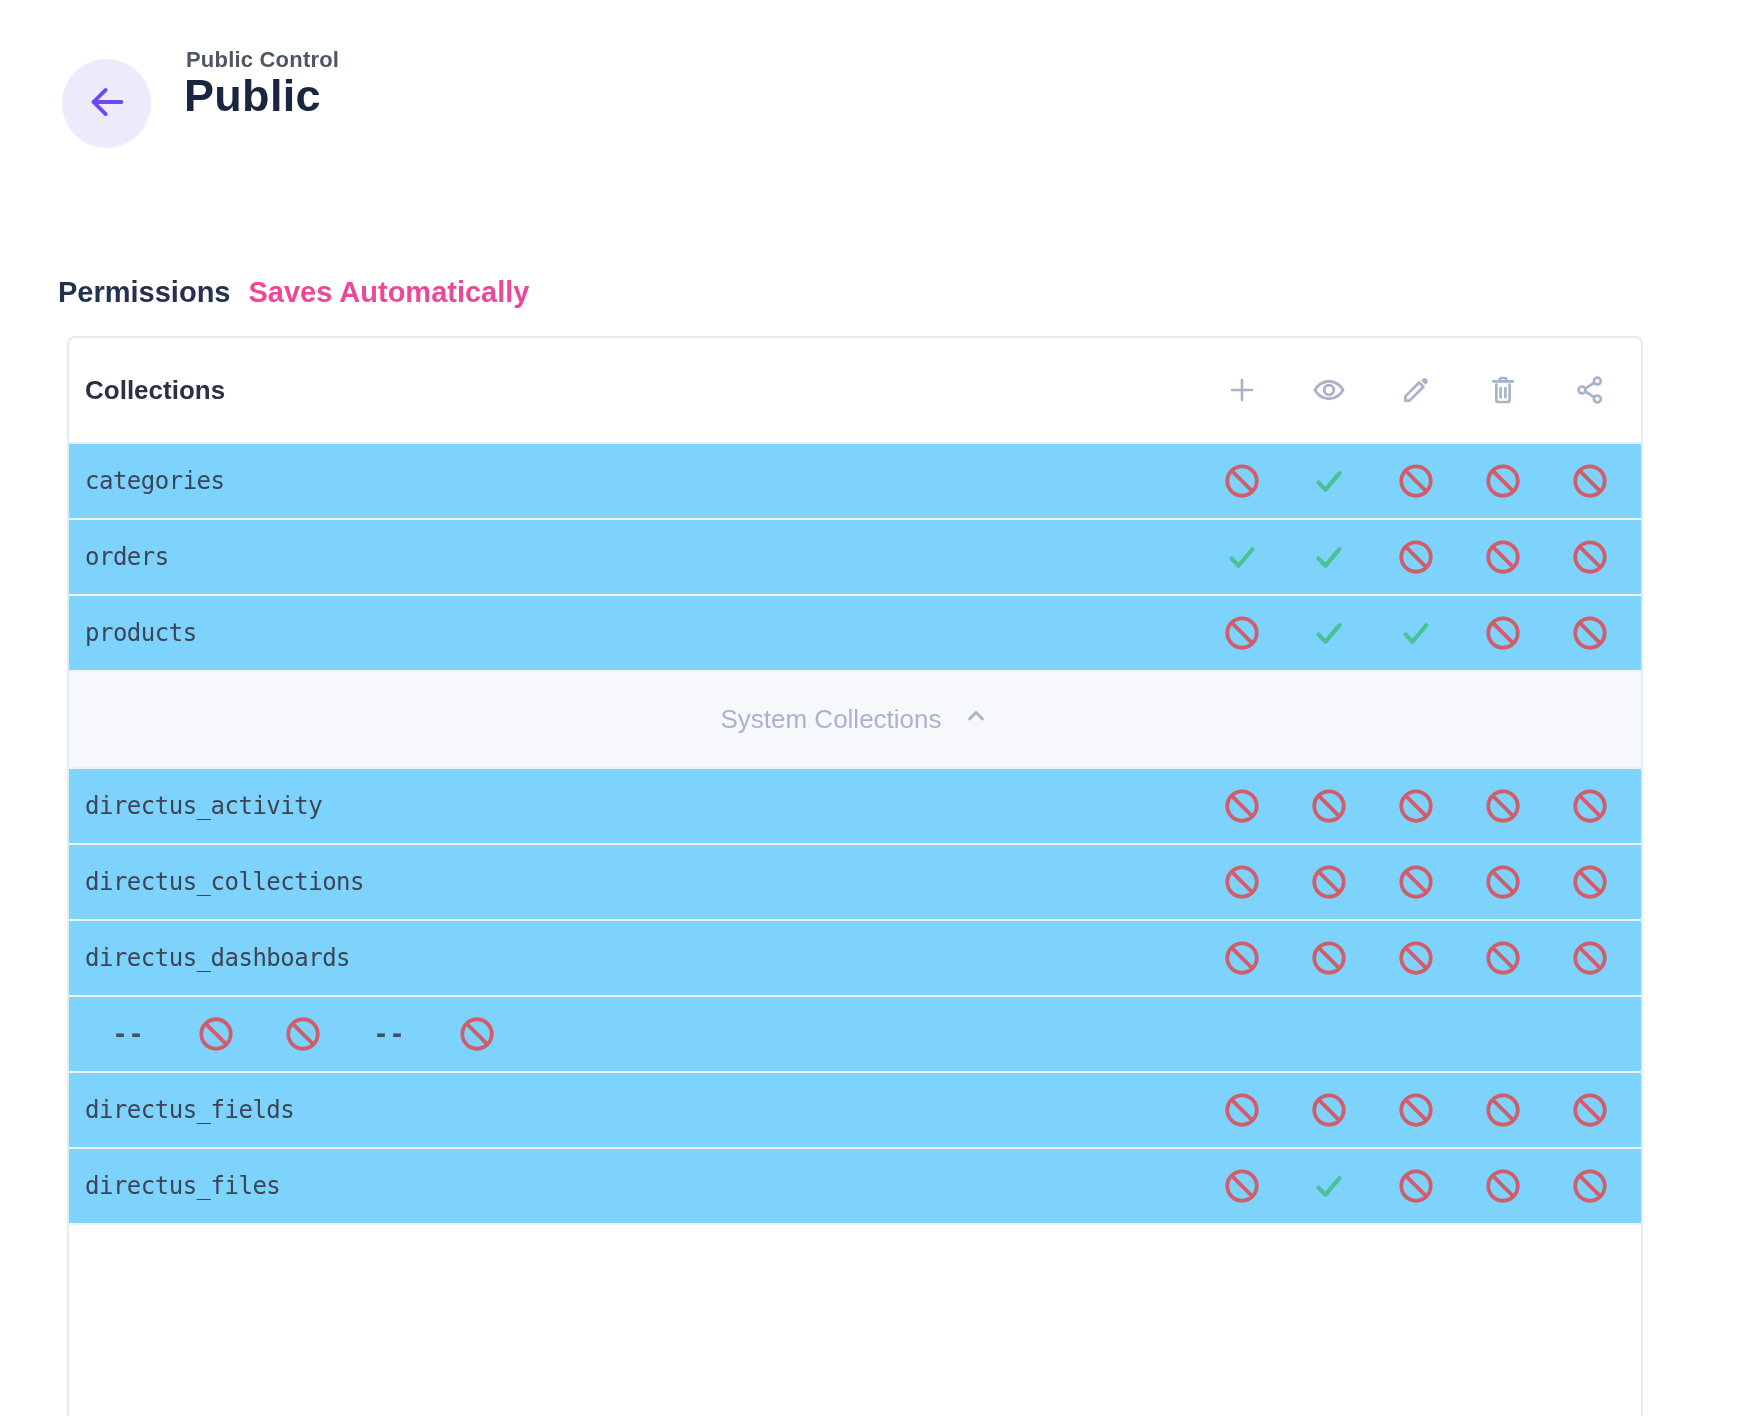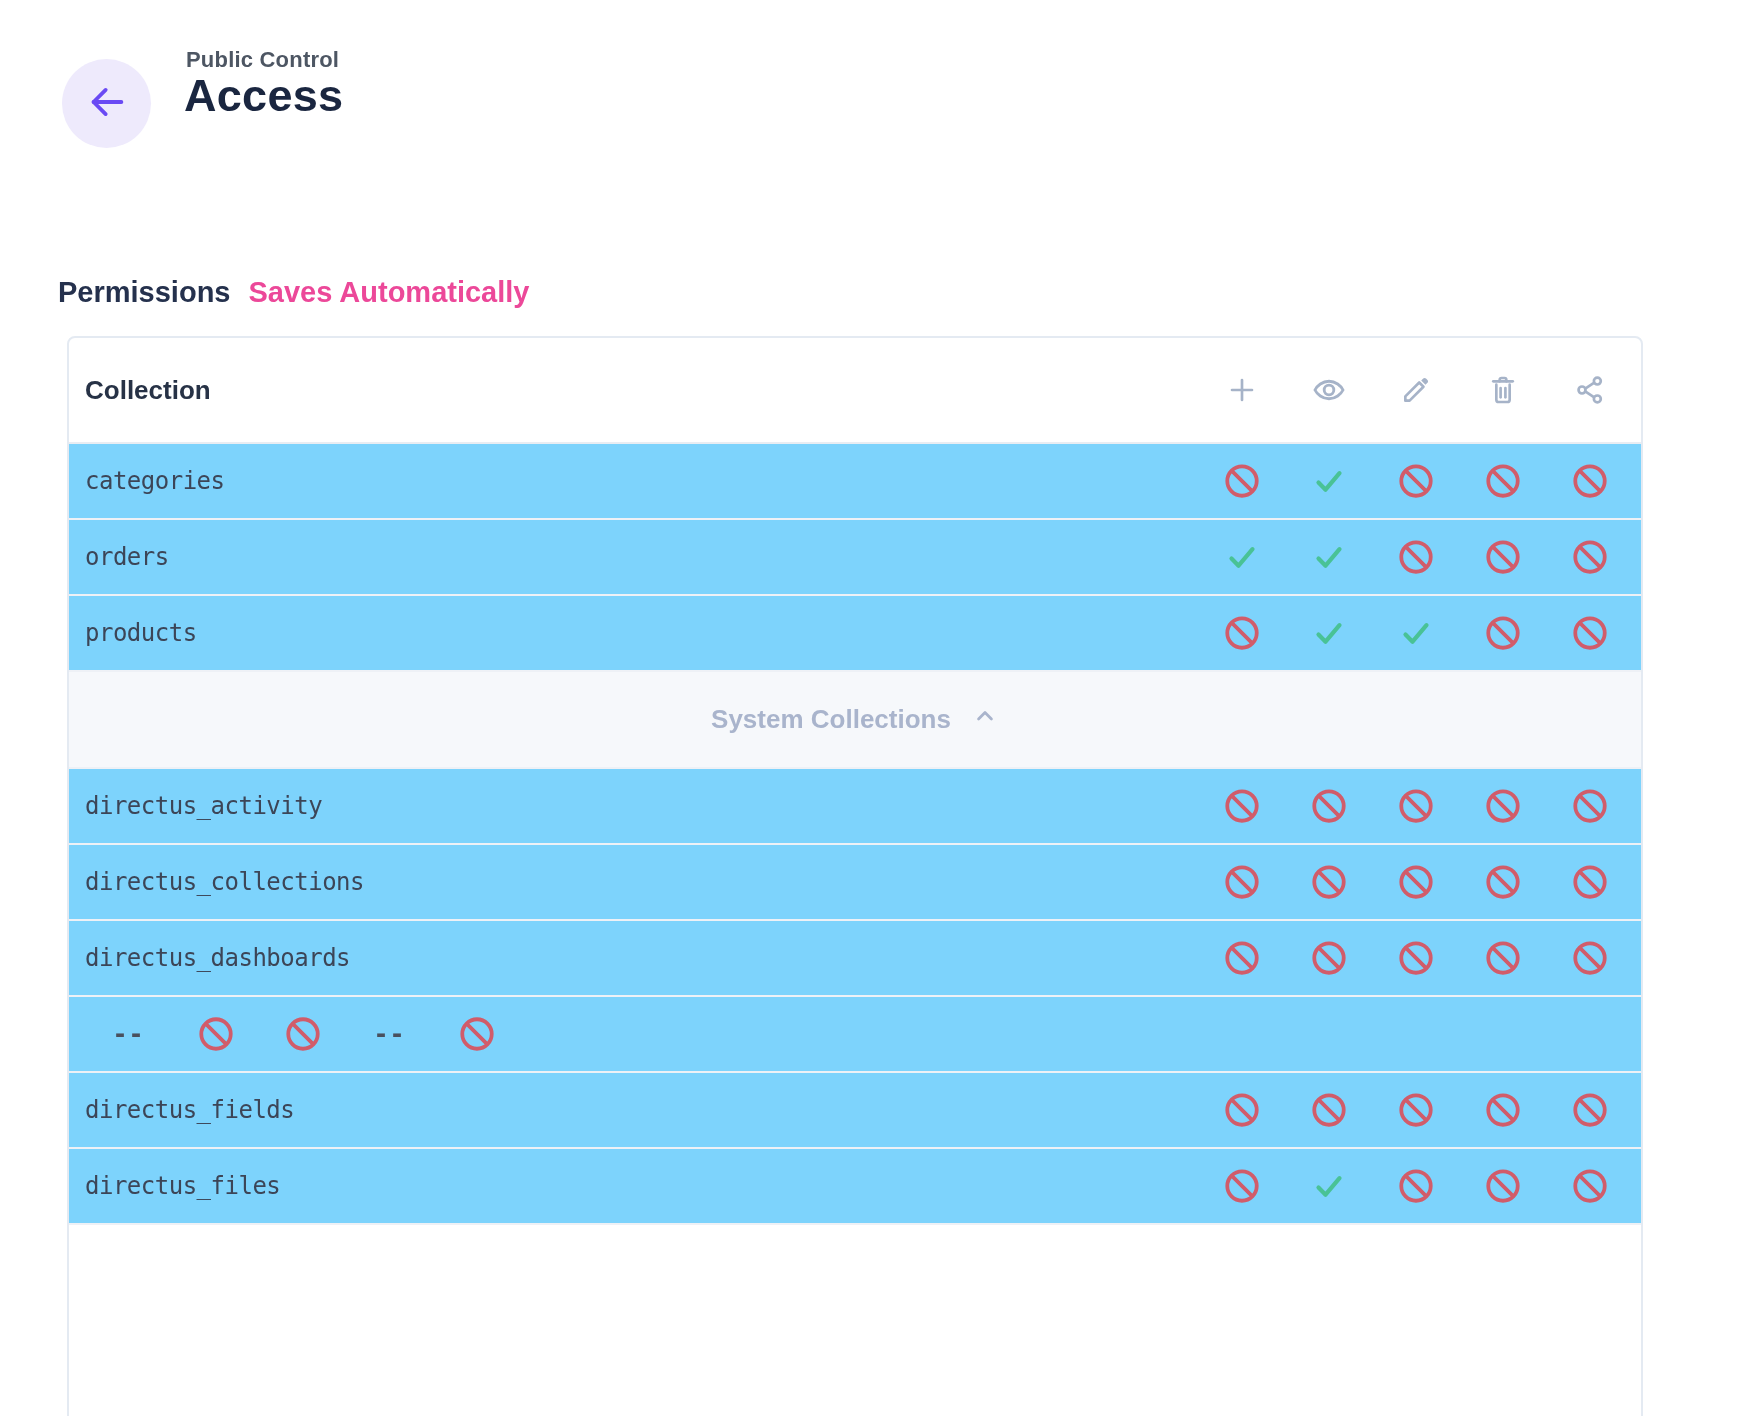--- a/index.html
+++ b/index.html
@@ -36,43 +36,43 @@
   .cname { flex:1; font-family:"DejaVu Sans Mono", monospace; font-size:24px;
            color:#3c4557; letter-spacing:-0.5px; }
   .cells { display:flex; margin-right:8px; height:100%; }
   .perm-cell { width:87px; height:100%; display:flex; align-items:center;
                justify-content:center; cursor:pointer; }
   .perm-cell.dash { font-family:"DejaVu Sans Mono", monospace; font-size:25px;
                     font-weight:700; color:#49505e; letter-spacing:1px; }
 
   .divider { height:96.5px; background:#f6f8fb; display:flex; align-items:center;
              justify-content:center; gap:20px; border-bottom:2px solid #eef1f6;
-             color:#a9b4cc; font-size:26px; font-weight:700; cursor:pointer; }
+             color:#a9b4cc; font-size:26px; font-weight:400; cursor:pointer; }
 </style>
 </head>
 <body>
 
 <div class="back-btn">
   <span>
     <svg width="46" height="46" viewBox="0 0 24 24" fill="none" stroke="#6a4af4" stroke-width="2" stroke-linecap="round" stroke-linejoin="round">
       <line x1="19.5" y1="12" x2="5" y2="12"></line>
       <polyline points="11.3,5.7 5,12 11.3,18.3"></polyline>
     </svg>
   </span>
 </div>
 <div class="breadcrumb">Public Control</div>
-<div class="page-title">Access</div>
+<div class="page-title">Public</div>
 
 <div class="perm-heading">
   <span>Permissions</span><span class="autosave">Saves Automatically</span>
 </div>
 
 <div class="card">
   <div class="thead">
-    <div class="col-label">Collection</div>
+    <div class="col-label">Collections</div>
     <div class="action-icons">
       <div class="action-cell">
         <span>
           <svg width="32" height="32" viewBox="0 0 24 24" fill="none" stroke="#a6b3c8" stroke-width="2" stroke-linecap="round">
             <line x1="12" y1="4.5" x2="12" y2="19.5"></line>
               <line x1="4.5" y1="12" x2="19.5" y2="12"></line>
           </svg>
         </span>
       </div>
       <div class="action-cell">

